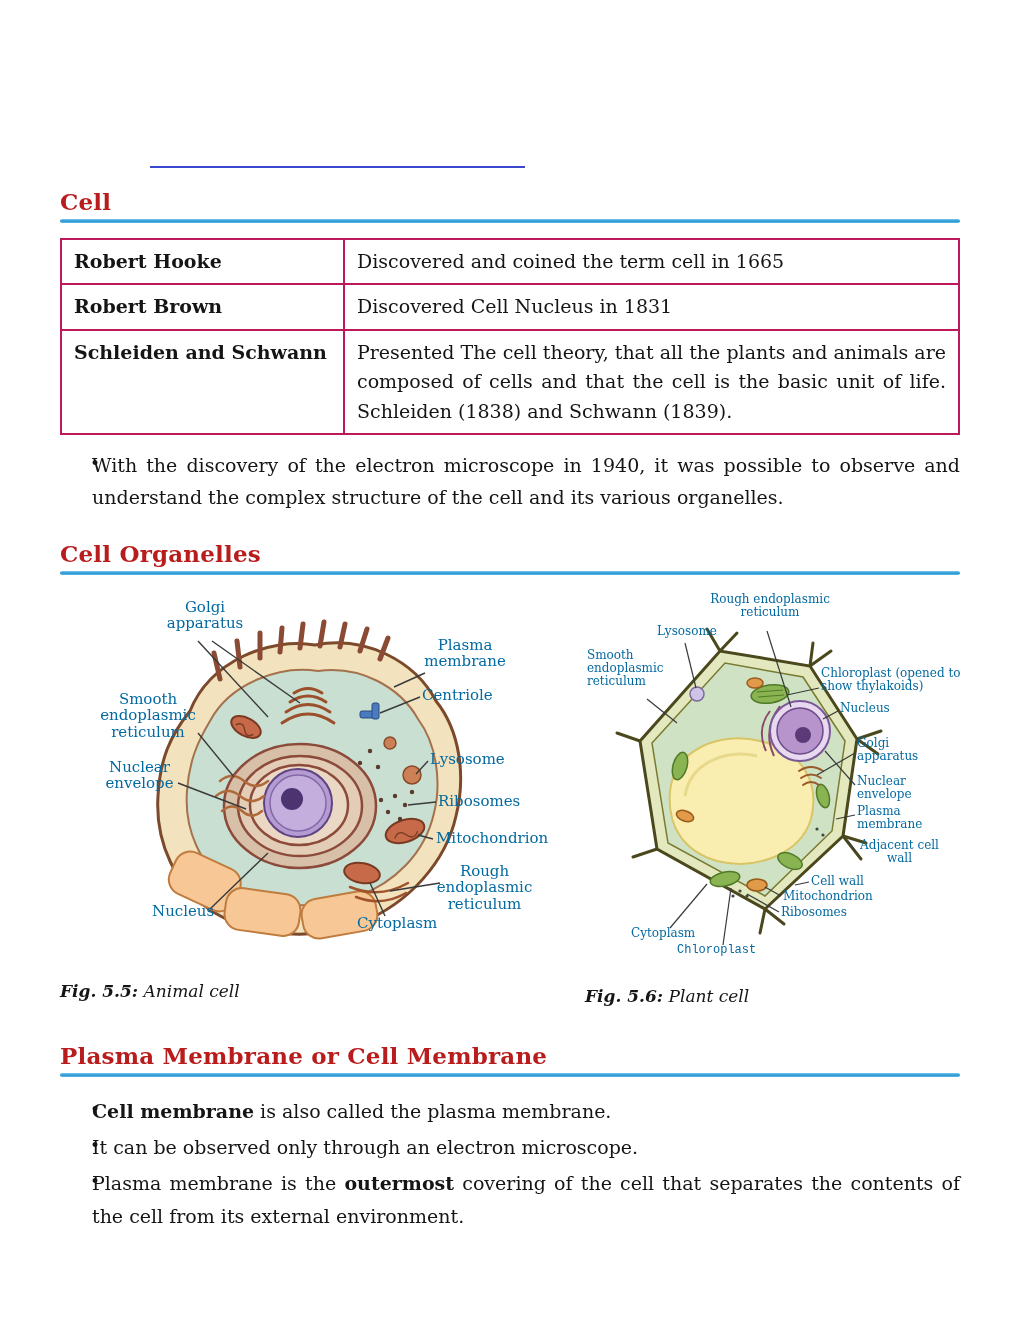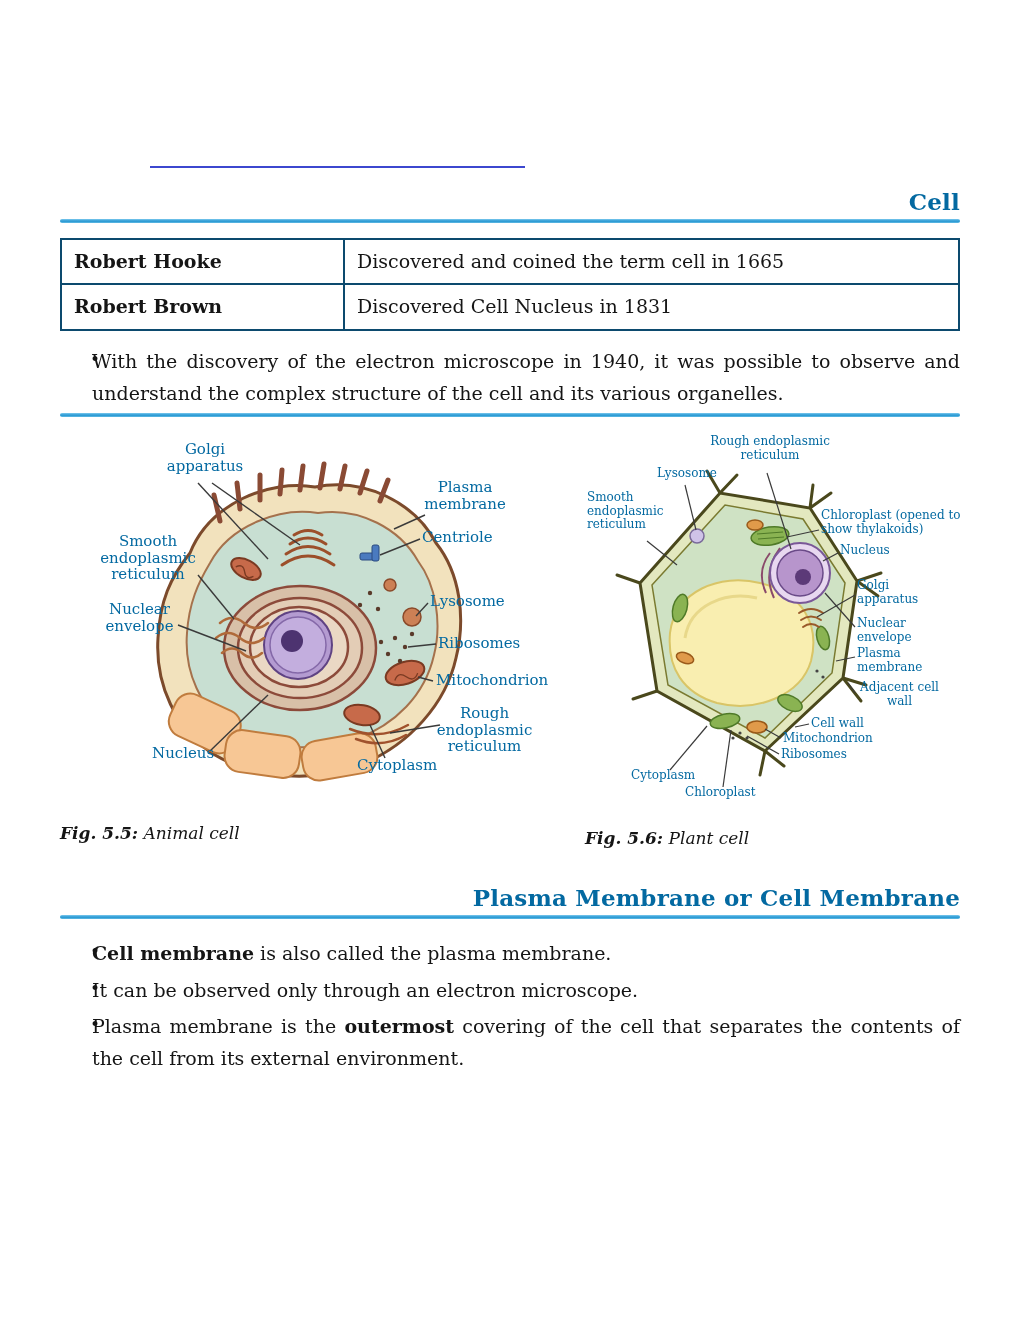--- a/index.html
+++ b/index.html
@@ -7,34 +7,33 @@
   .page {
     position:relative; width:1020px; height:1320px; margin:0 auto;
     background:#ffffff; color:#151515; overflow:hidden;
   }
   .content { padding:0 60px; }
   .top-underline {
     margin:166px 0 0 150px; width:375px; height:0;
     border-bottom:2px solid #3c47cf;
   }
   h2.sec-title {
-    color:#0369a1; font-size:23px; font-weight:bold; letter-spacing:.2px;
+    color:#b91c1c; font-size:23px; font-weight:bold; letter-spacing:.2px;
     margin-top:20px;
-    text-align:right;
   }
   .rule {
     height:4px; width:100%; margin-top:4px; border-radius:2px;
     background:linear-gradient(180deg,#7ecaee 0%,#2496d2 55%,#65bce4 100%);
   }
   table.facts {
     width:100%; border-collapse:collapse; margin-top:15px;
     font-size:19px;
   }
   table.facts td {
-    border:2px solid #0c4a6e; padding:7px 12px; vertical-align:top; line-height:1.55;
+    border:2px solid #be185d; padding:7px 12px; vertical-align:top; line-height:1.55;
   }
   td.term { width:283px; font-weight:bold; }
   td.def  { text-align:justify; }
   .bullet { display:flex; margin-top:14px; font-size:19px; line-height:1.7; }
   .bullet .dot { width:32px; min-width:32px; padding-left:30px; font-size:17px; }
   .bullet p { flex:1; text-align:justify; }
   .figs { display:flex; margin-top:16px; gap:10px; }
   .fig-col { position:relative; }
   .fig-box { position:relative; }
   .fig-box svg { position:absolute; left:0; top:0; }
@@ -62,28 +61,33 @@
     <table class="facts">
       <tbody>
         <tr>
           <td class="term">Robert Hooke</td>
           <td class="def">Discovered and coined the term cell in 1665</td>
         </tr>
         <tr>
           <td class="term">Robert Brown</td>
           <td class="def">Discovered Cell Nucleus in 1831</td>
         </tr>
+        <tr>
+          <td class="term">Schleiden and Schwann</td>
+          <td class="def">Presented The cell theory, that all the plants and animals are composed of cells and that the cell is the basic unit of life. Schleiden (1838) and Schwann (1839).</td>
+        </tr>
       </tbody>
     </table>
 
     <div class="bullet">
       <span class="dot">•</span>
       <p>With the discovery of the electron microscope in 1940, it was possible to observe and understand the complex structure of the cell and its various organelles.</p>
     </div>
 
+    <h2 class="sec-title" style="margin-top:26px;">Cell Organelles</h2>
     <div class="rule"></div>
 
     <div class="figs">
 
       <div class="fig-col" style="width:515px;">
         <div class="fig-box animal-fig" style="width:515px;height:382px;">
           <svg width="515" height="382" viewBox="0 0 515 382">
 
             <path d="M130,120 C150,70 210,46 255,54 C305,44 355,70 376,110 C400,140 406,185 396,225 C386,270 350,312 300,332 C255,350 195,346 155,322 C115,297 95,250 98,205 C100,168 110,145 130,120 Z" fill="#f2e2bd" stroke="#7c4a2b" stroke-width="3"></path>
 
@@ -286,21 +290,21 @@
           <div class="lbl left" style="left:236px;top:76px;width:152px;">Chloroplast (opened to show thylakoids)</div>
           <div class="lbl left" style="left:255px;top:111px;width:70px;">Nucleus</div>
           <div class="lbl left" style="left:272px;top:146px;width:80px;">Golgi apparatus</div>
           <div class="lbl left" style="left:272px;top:184px;width:80px;">Nuclear envelope</div>
           <div class="lbl left" style="left:272px;top:214px;width:80px;">Plasma membrane</div>
           <div class="lbl left" style="left:272px;top:248px;width:85px;text-align:center;">Adjacent cell wall</div>
           <div class="lbl left" style="left:226px;top:284px;width:70px;">Cell wall</div>
           <div class="lbl left" style="left:198px;top:299px;width:110px;">Mitochondrion</div>
           <div class="lbl left" style="left:196px;top:315px;width:90px;">Ribosomes</div>
           <div class="lbl left" style="left:46px;top:336px;width:80px;">Cytoplasm</div>
-          <div class="lbl left" style="left:100px;top:353px;width:90px;">Chloroplast</div>
+          <div class="lbl left" style="left:92px;top:353px;width:90px;font-family:Liberation Mono, monospace;">Chloroplast</div>
         </div>
         <div class="fig-caption" style="margin-top:20px;">
           <span class="cap-bold">Fig. 5.6:</span>
           <span class="cap-it">Plant cell</span>
         </div>
       </div>
     </div>
 
     <h2 class="sec-title" style="margin-top:36px;">Plasma Membrane or Cell Membrane</h2>
     <div class="rule"></div>

